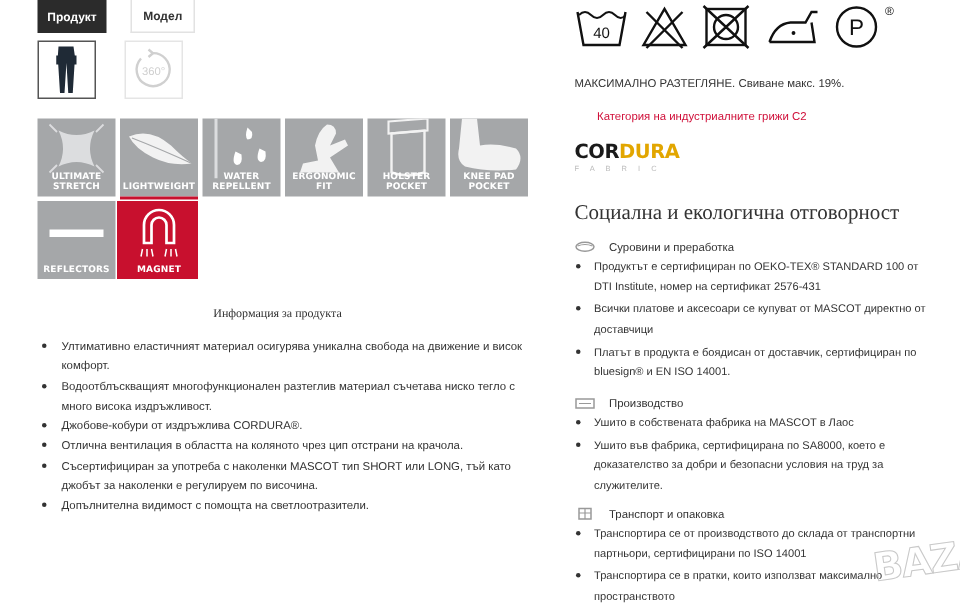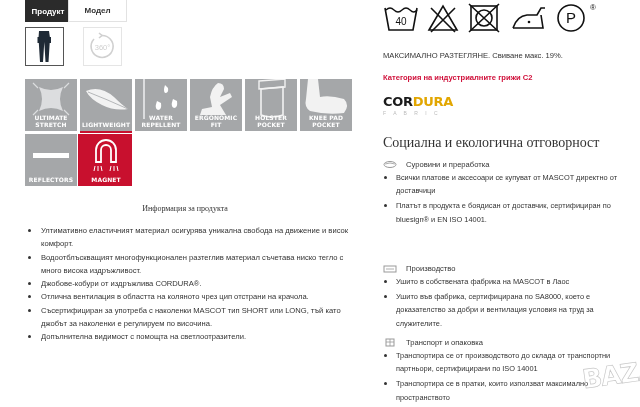--- a/index.html
+++ b/index.html
@@ -1,39 +1,39 @@
 <!DOCTYPE html>
 <html><head>
 <meta charset="utf-8">
 <style>
   html, body { margin:0; padding:0; }
   body { width:640px; height:407px; overflow:hidden; background:#fff; position:relative;
          font-family:"Liberation Sans", sans-serif; color:#222; }
   .tab { position:absolute; top:0; height:22px; box-sizing:border-box; font-size:8px; font-weight:bold;
          display:flex; align-items:center; justify-content:center; }
   .tab-active { left:25px; width:46px; background:#2b2b2b; color:#fff; }
-  .tab-inactive { left:68px; width:59px; background:#fff; color:#333; border:1px solid #e2e2e2; border-top:none; }
+  .tab-inactive { left:87px; width:43px; background:#fff; color:#333; border:1px solid #e2e2e2; border-top:none; }
   .thumb { position:absolute; top:27px; width:39px; height:39px; box-sizing:border-box; }
   .thumb1 { left:25px; border:1px solid #555; }
   .thumb2 { left:83px; border:1px solid #e5e5e5; }
   .tile { position:absolute; width:52px; height:52px; background:#a5a7a9; color:#fff; box-sizing:border-box; }
   .tile .lbl { position:absolute; left:0; right:0; bottom:3px; text-align:center; font-size:6px; font-weight:bold;
                line-height:7px; letter-spacing:0.1px; font-family:"DejaVu Sans", sans-serif; }
   .tile svg { position:absolute; left:0; top:0; }
   .tile.magnet { background:#c8102e; }
   .redbar { position:absolute; height:2px; background:#c8102e; }
   .section-title { position:absolute; left:0; width:370px; text-align:center; top:204px; font-size:8px;
                    font-family:"Liberation Serif", serif; color:#333; }
   ul.feat { position:absolute; left:26px; top:224px; width:330px; margin:0; padding:0; list-style:none;
             font-size:7.6px; line-height:13.3px; color:#333; }
   ul.feat li { position:relative; padding-left:15px; margin-bottom:0px; }
   ul.feat li::before { content:""; position:absolute; left:2px; top:5px; width:3px; height:3px; background:#333; border-radius:50%; }
   .care { position:absolute; left:383px; top:2px; }
   .care-text { position:absolute; left:383px; top:51px; font-size:7.6px; color:#333; }
-  .cat-text { position:absolute; left:383px; top:73px; font-size:7.6px; color:#d0103a; font-weight:bold; }
+  .cat-text { position:absolute; left:398px; top:73px; font-size:7.6px; color:#d0103a; font-weight:normal; }
   .cordura { position:absolute; left:383px; top:95px; }
   .social-title { position:absolute; left:383px; top:135px; font-size:14px; font-family:"Liberation Serif", serif; color:#333; }
   .sub-h { position:absolute; left:383px; font-size:7.6px; color:#333; display:flex; align-items:center; }
   .sub-h .ic { width:14px; height:9px; margin-right:9px; display:inline-block; }
   ul.eco { position:absolute; left:383px; width:240px; margin:0; padding:0; list-style:none; font-size:7.4px; line-height:13.2px; color:#333; }
   ul.eco li { position:relative; padding-left:13px; margin-bottom:2px; }
   ul.eco li::before { content:""; position:absolute; left:1px; top:5px; width:3px; height:3px; background:#333; border-radius:50%; }
   .watermark { position:absolute; left:582px; top:358px; font-size:26px; font-weight:bold; color:transparent;
                -webkit-text-stroke:0.7px #c9c9c9; font-family:"DejaVu Sans", sans-serif; transform:rotate(-8deg); letter-spacing:-1px; }
 </style>
@@ -188,34 +188,35 @@
 <div class="social-title">Социална и екологична отговорност</div>
 
 <div class="sub-h" style="top:160px;">
   <svg class="ic" viewBox="0 0 14 9">
       <ellipse cx="7" cy="4.5" rx="6" ry="3" fill="none" stroke="#999" stroke-width="1"></ellipse>
       <path d="M2 4 Q7 2 12 4" stroke="#999" fill="none" stroke-width="0.8"></path>
     </svg>
   <span>Суровини и преработка</span>
 </div>
 <ul class="eco" style="top:171px;">
+  <li>Продуктът е сертифициран по OEKO-TEX® STANDARD 100 от DTI Institute, номер на сертификат 2576-431</li>
   <li>Всички платове и аксесоари се купуват от MASCOT директно от доставчици</li>
   <li>Платът в продукта е боядисан от доставчик, сертифициран по bluesign® и EN ISO 14001.</li>
 </ul>
 
 <div class="sub-h" style="top:264px;">
   <svg class="ic" viewBox="0 0 14 9">
       <rect x="1" y="2" width="12" height="6" fill="none" stroke="#999" stroke-width="1"></rect>
       <path d="M3 5 H11" stroke="#999" stroke-width="0.8"></path>
     </svg>
   <span>Производство</span>
 </div>
 <ul class="eco" style="top:275px;">
   <li>Ушито в собствената фабрика на MASCOT в Лаос</li>
-  <li>Ушито във фабрика, сертифицирана по SA8000, което е доказателство за добри и вентилация условия на труд за служителите.</li>
+  <li>Ушито във фабрика, сертифицирана по SA8000, което е доказателство за добри и безопасни условия на труд за служителите.</li>
 </ul>
 
 <div class="sub-h" style="top:338px;">
   <svg class="ic" viewBox="0 0 14 9">
       <rect x="3" y="1" width="8" height="7" fill="none" stroke="#999" stroke-width="1"></rect>
       <path d="M3 4 H11 M7 1 V8" stroke="#999" stroke-width="0.8"></path>
     </svg>
   <span>Транспорт и опаковка</span>
 </div>
 <ul class="eco" style="top:349px;">

